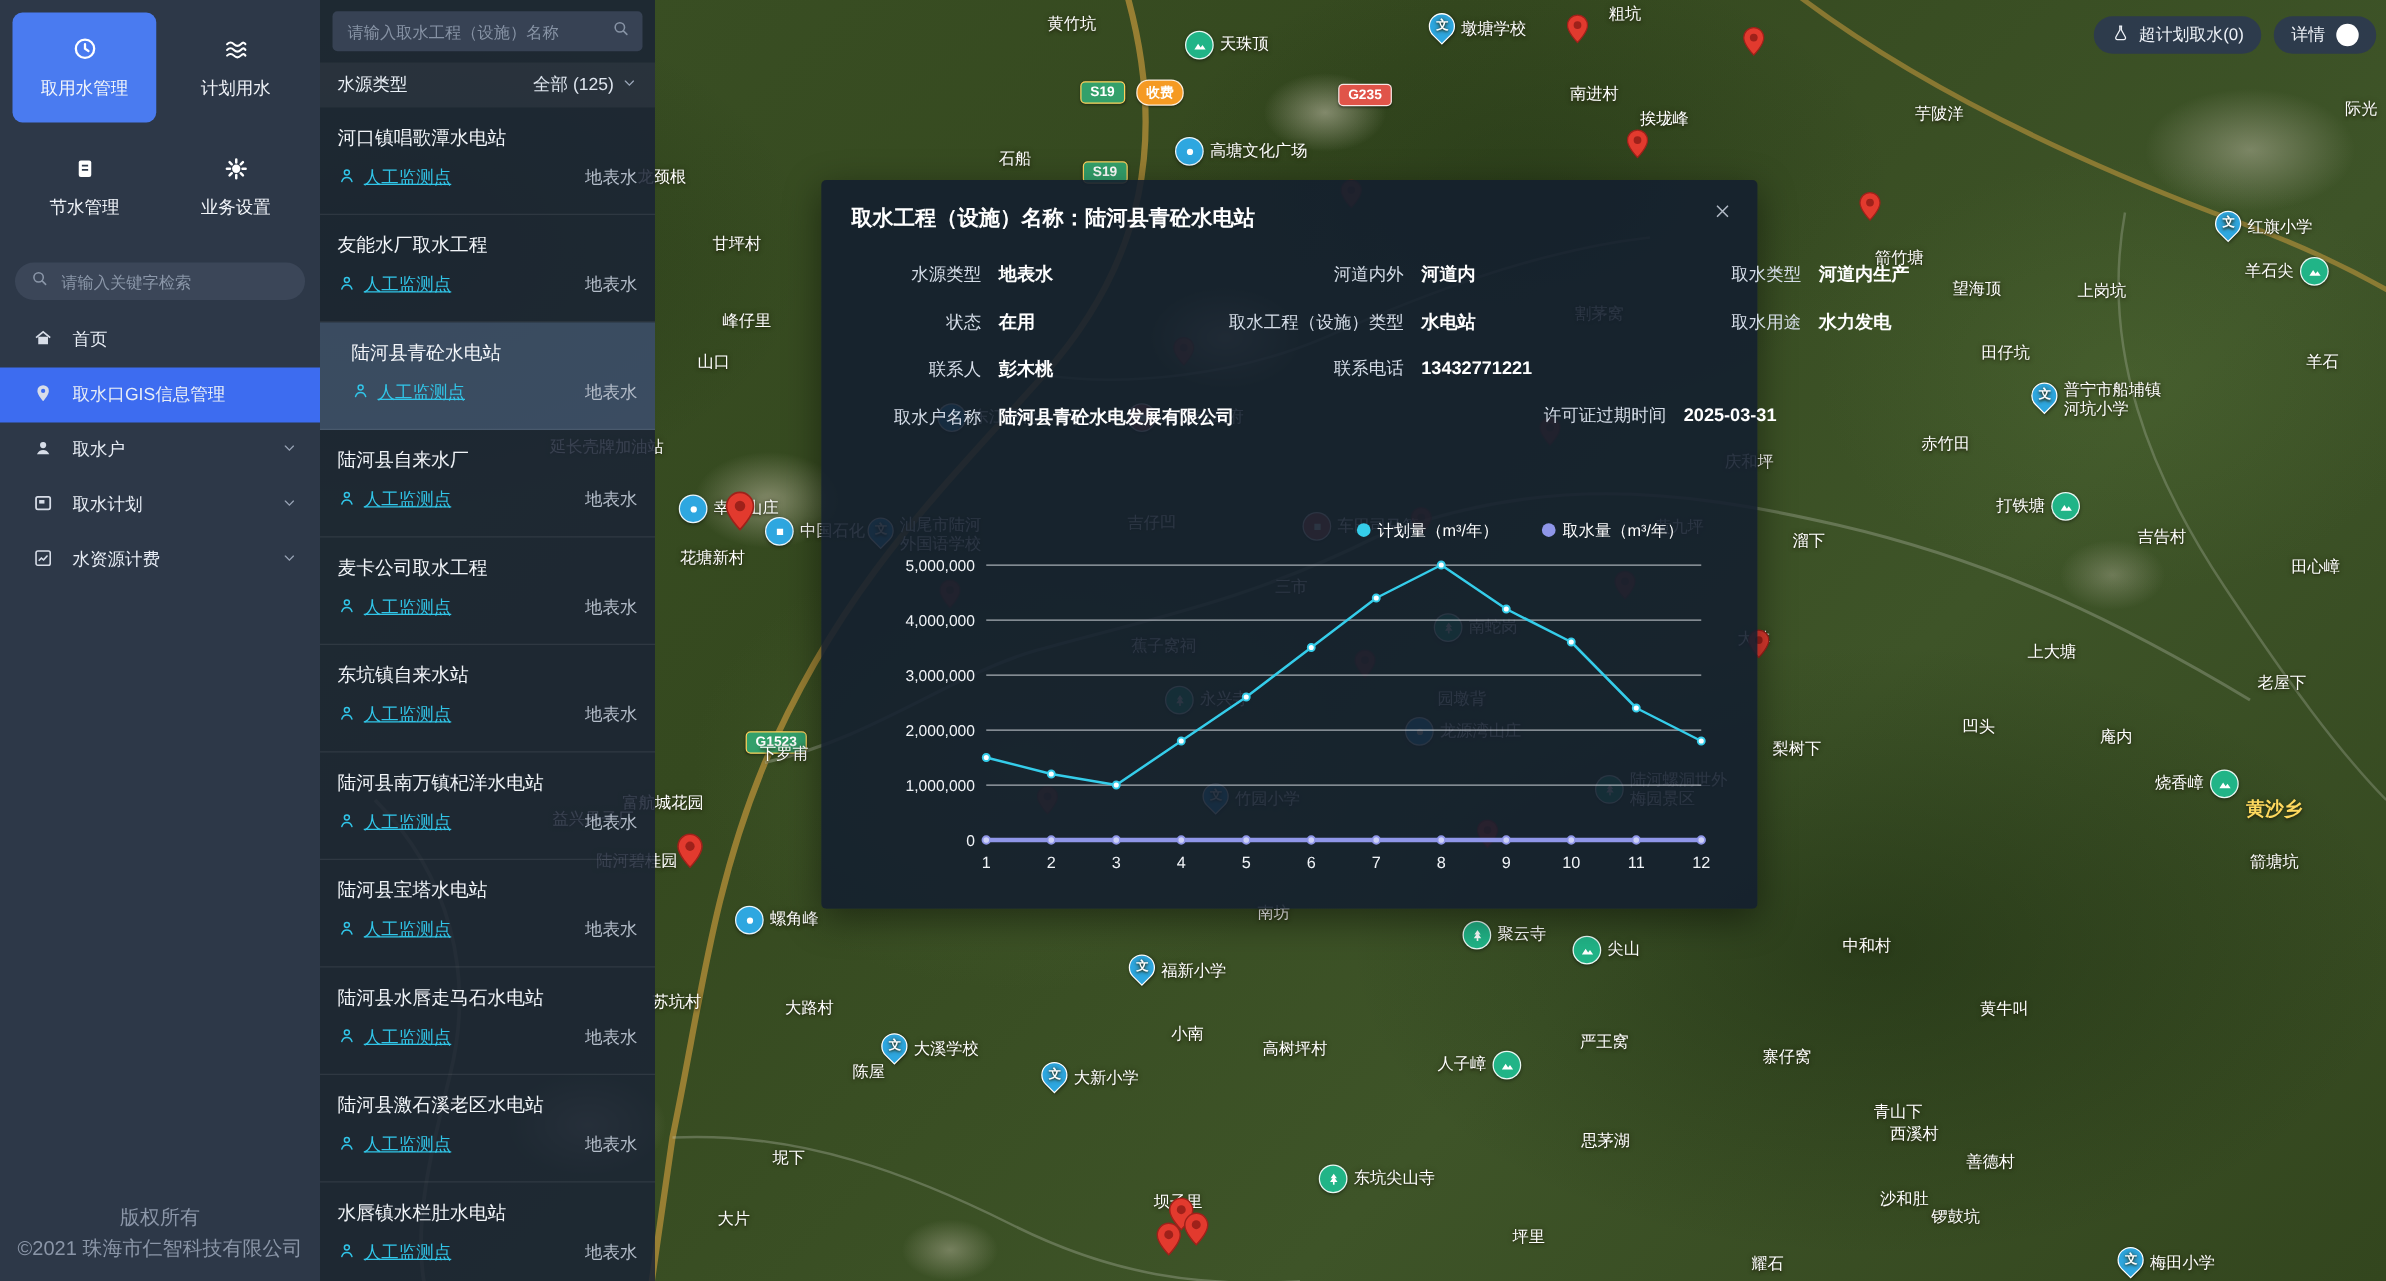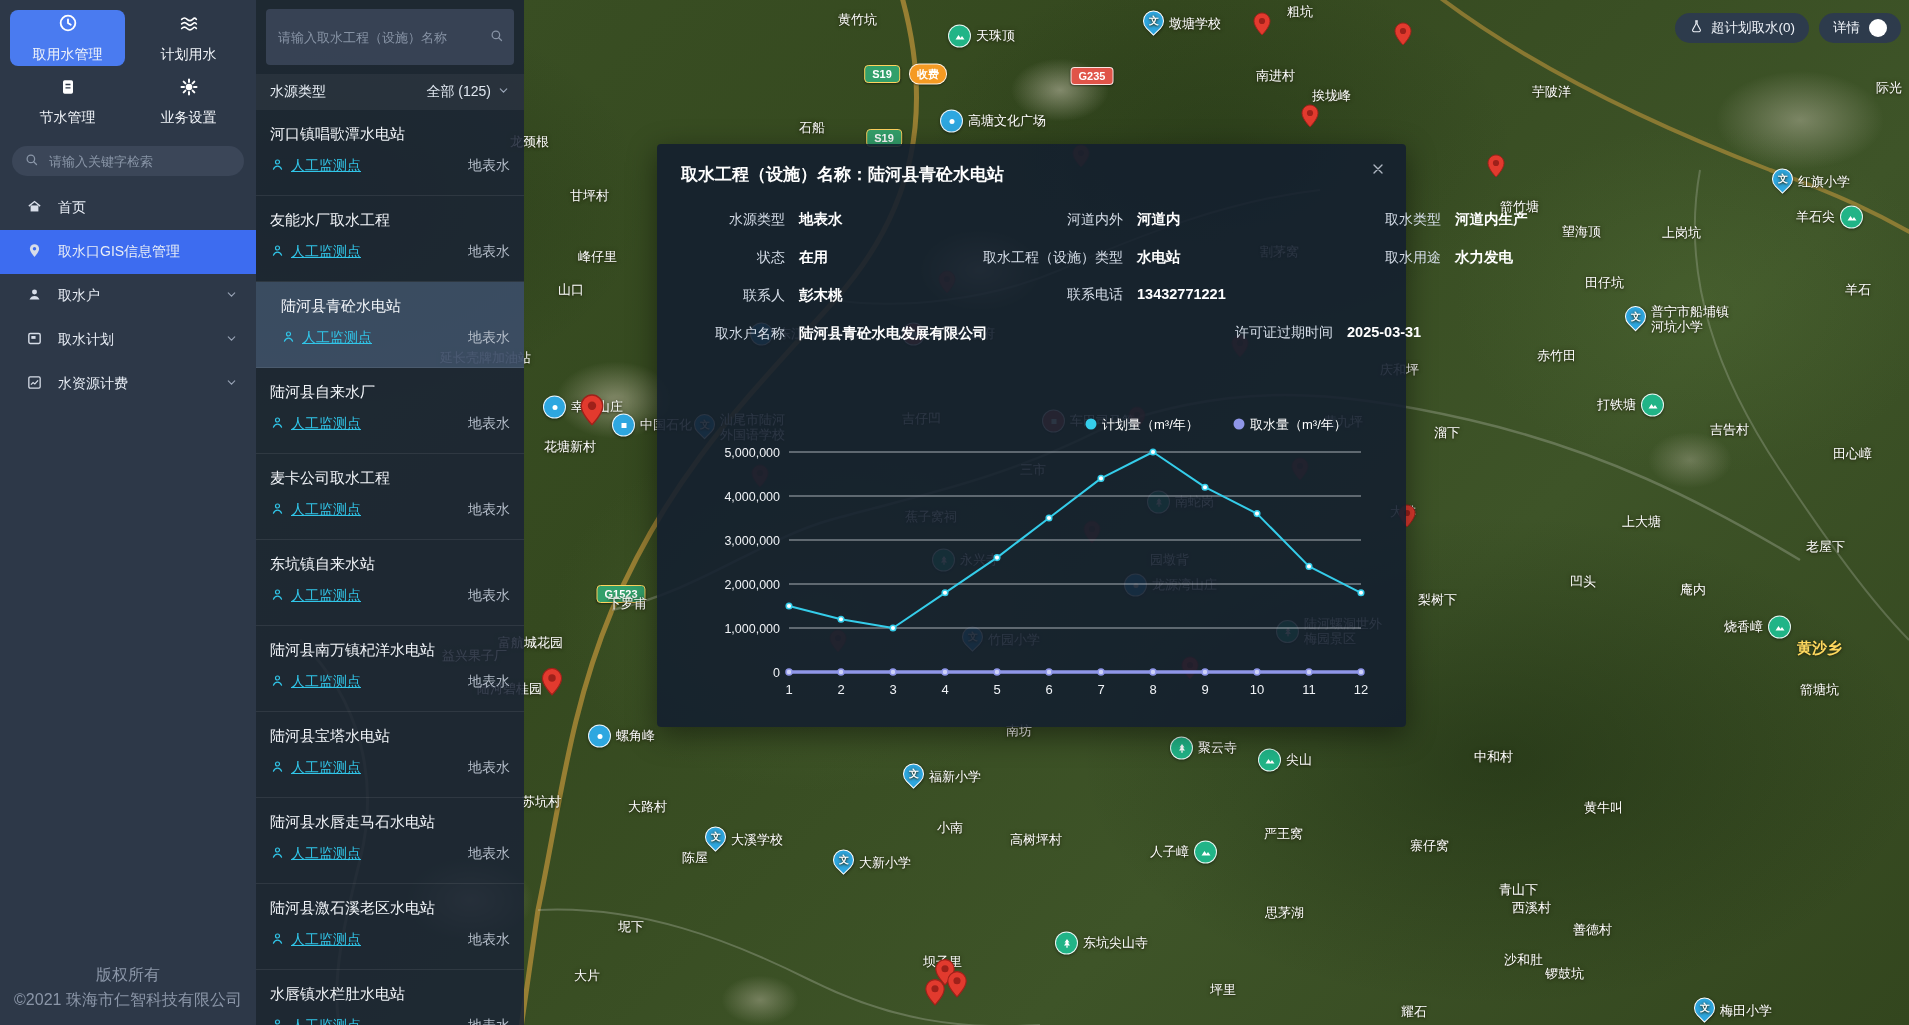--- a/index.html
+++ b/index.html
@@ -48,42 +48,42 @@
   
   #pill-bar{position:absolute;top:13px;right:8px;display:flex;gap:10px;z-index:6;}
   .pill{height:30px;border-radius:16px;background:rgba(45,57,79,.92);color:#eef2f8;
     font-size:13.5px;padding:0 14px;display:flex;align-items:center;gap:7px;cursor:pointer;}
   .toggle-knob{width:18px;height:18px;background:#fff;border-radius:50%;margin-left:2px;}
 
   
   #sidebar{position:absolute;left:0;top:0;bottom:0;width:256px;background:#2d3848;z-index:8;}
   .modules{display:grid;grid-template-columns:1fr 1fr;gap:8px 6px;padding:10px 10px 2px;}
   .module{display:flex;flex-direction:column;align-items:center;justify-content:center;gap:9px;
-    height:56px;border-radius:8px;color:#f2f5fa;font-size:14px;cursor:pointer;}
+    height:88px;border-radius:8px;color:#f2f5fa;font-size:14px;cursor:pointer;}
   .module.active{background:#4a7bf0;}
   .module .ic{color:#fff;}
   .side-search{margin:14px 12px 10px;height:30px;border-radius:16px;background:#3b4658;
     display:flex;align-items:center;padding:0 12px;gap:8px;color:#8a96a8;}
   .side-search input{flex:1;background:transparent;border:none;outline:none;color:#c7d0dc;
     font-size:13px;font-family:inherit;}
   .side-search input::placeholder{color:#8a96a8;}
   #side-menu{margin-top:8px;}
   .menu-item{height:44px;display:flex;align-items:center;padding:0 18px 0 26px;gap:15px;
     color:#e9eef6;font-size:14px;cursor:pointer;}
   .menu-item.active{background:#3d6cf0;}
   .menu-item .ic{color:#d7dde8;}
   .menu-item .chev{margin-left:auto;color:#97a2b4;}
   .copyright{position:absolute;bottom:12px;left:0;right:0;text-align:center;color:#8b96a8;
     font-size:16px;line-height:1.6;}
 
   
   #station-panel{position:absolute;left:256px;top:0;bottom:0;width:268px;
     background:rgba(26,36,53,.87);z-index:5;overflow:hidden;}
   .panel-search{margin:9px 10px;height:32px;border-radius:4px;background:rgba(58,69,88,.9);
-    display:flex;align-items:center;padding:12px 10px;gap:8px;color:#8793a5;}
+    display:flex;align-items:center;padding:0 10px;gap:8px;color:#8793a5;}
   .panel-search input{flex:1;background:transparent;border:none;outline:none;color:#cdd6e2;
     font-size:13px;font-family:inherit;min-width:0;}
   .panel-search input::placeholder{color:#8793a5;}
   .filter-row{height:36px;display:flex;align-items:center;padding:0 14px;
     background:rgba(255,255,255,.05);color:#eaf0f7;font-size:14px;cursor:pointer;}
   .filter-row .fval{margin-left:auto;color:#dfe6ef;display:flex;align-items:center;gap:6px;}
   .filter-row .chev{color:#9aa6b8;}
   .station-item{height:86px;box-sizing:border-box;padding:15px 14px 0;
     border-bottom:1px solid rgba(255,255,255,.08);cursor:pointer;}
   .station-item.selected{background:rgba(96,120,156,.45);padding-left:25px;}

